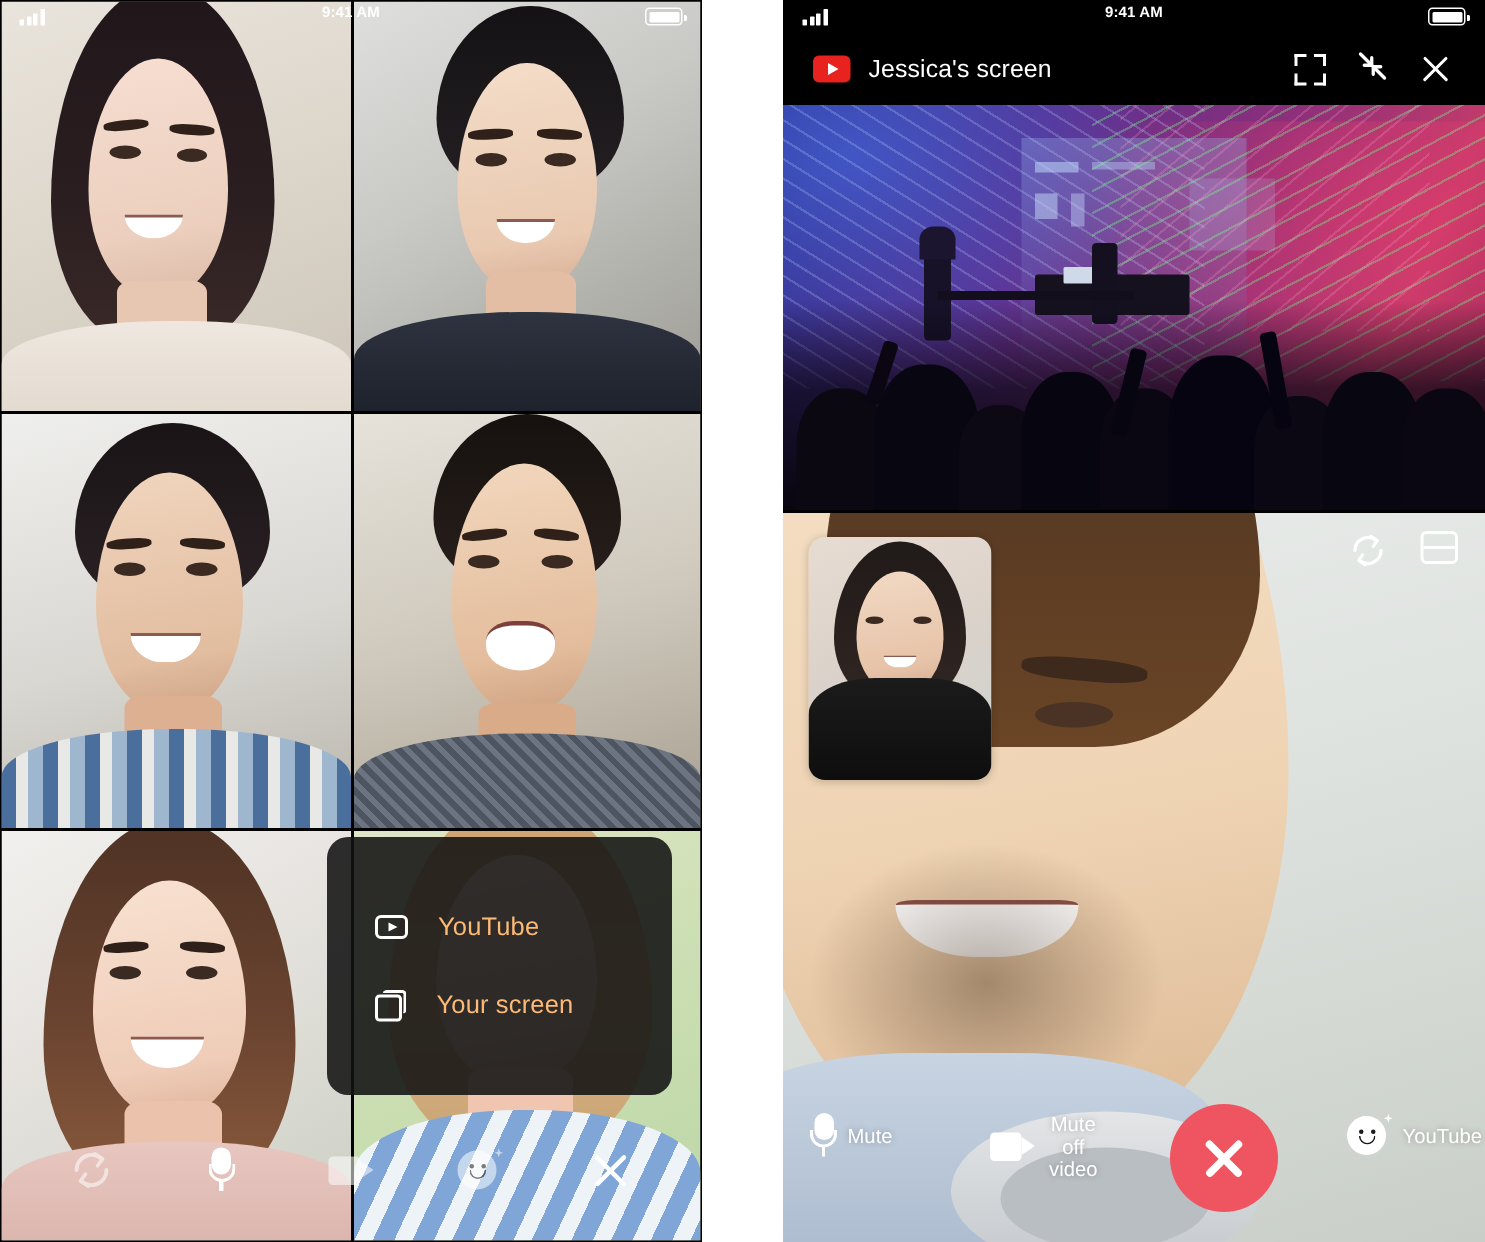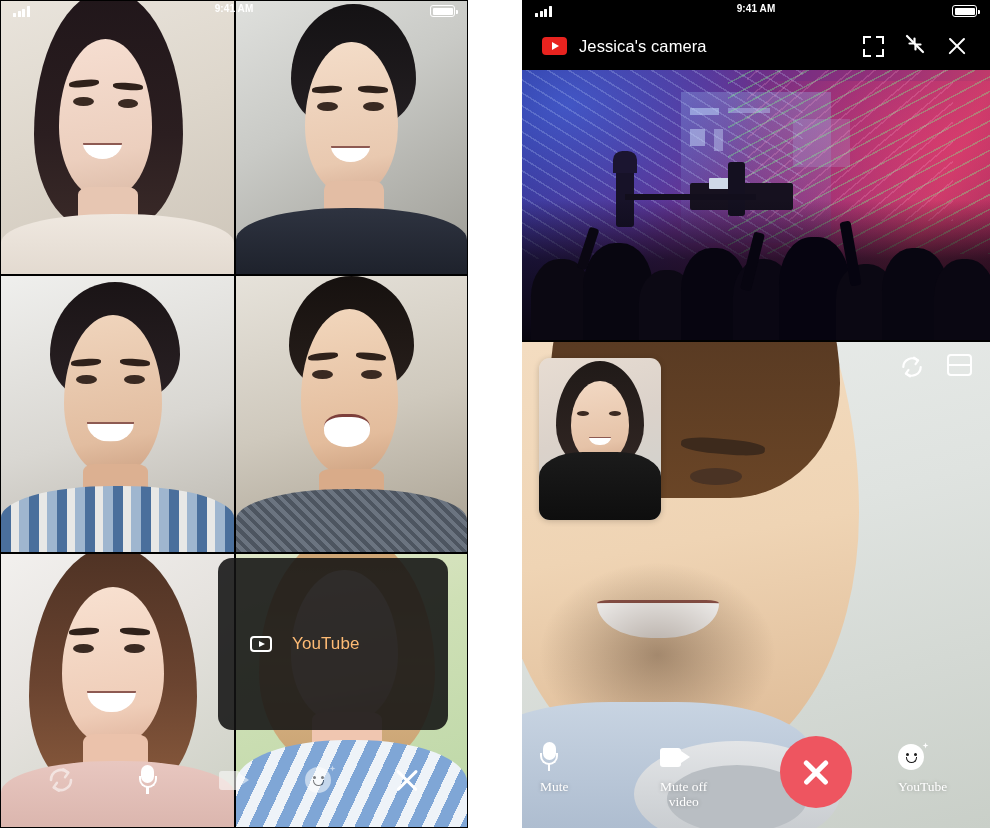--- a/index.html
+++ b/index.html
@@ -131,21 +131,21 @@
   .pip{ position:absolute; left:17px; top:16px; width:122px; height:162px;
     border-radius:11px; overflow:hidden; z-index:25; box-shadow:0 1px 6px rgba(0,0,0,.2); }
   .mv-ctrls{ position:absolute; right:18px; top:12px; display:flex; gap:22px; z-index:25; }
   .ic-refresh{ width:26px; height:26px; position:relative; }
   .ic-layout{ width:25px; height:22px; border:2.2px solid #fff; border-radius:4px; position:relative; }
   .ic-layout::after{ content:""; position:absolute; left:0; right:0; top:8px; height:2.2px; background:#fff; }
 
   
   .ctrl-bar{ position:absolute; left:0; right:0; bottom:0; height:108px; z-index:30;
     display:flex; align-items:flex-start; justify-content:space-between; padding:22px 18px 0; }
-  .ctrl{ width:74px; display:flex; flex-direction:column; align-items:flex-start; gap:7px; cursor:pointer;font-family:Liberation Serif, serif; }
+  .ctrl{ width:74px; display:flex; align-items:center; gap:7px; cursor:pointer; }
   .ctrl .ico{ height:30px; display:flex; align-items:center; justify-content:center; }
   .ctrl .cl{ color:#fff; font-size:13.5px; line-height:15px; text-align:center;
     text-shadow:0 0 4px rgba(0,0,0,.28); }
   .endcall{ width:72px; height:72px; border-radius:50%; display:flex; align-items:center;
     justify-content:center; cursor:pointer; margin-top:-6px; flex:0 0 auto; }
   .ic-xbig{ width:32px; height:32px; position:relative; }
   .ic-xbig::before,.ic-xbig::after{ content:""; position:absolute; left:0; top:14px;
     width:32px; height:4.6px; background:#fff; border-radius:3px; }
   .ic-xbig::before{ transform:rotate(45deg); } .ic-xbig::after{ transform:rotate(-45deg); }
   .ic-dots{ width:28px; height:28px; display:grid; grid-template-columns:1fr 1fr;
@@ -244,20 +244,24 @@
           <div class="neck" style="left:33%;top:58%;width:30%;height:16%;background:#f0c6b0;"></div>
           <div class="body" style="height:32%;background:repeating-linear-gradient(115deg,#7fa6d6 0 13px,#eef3f8 13px 24px);"></div>
         </div>
       </div>
     </div>
 
     <div class="share-menu">
       <div class="share-item">
         <span class="ic-yt-outline"></span>
         <span class="lbl">YouTube</span>
+      </div>
+      <div class="share-item">
+        <span class="ic-screen"></span>
+        <span class="lbl">Your screen</span>
       </div>
     </div>
 
     <div class="toolbar-l">
       <div class="tb-btn dim">
         <span class="ic-flip">
           <svg width="30" height="30" viewBox="0 0 30 30" fill="none">
             <path d="M5 15a10 10 0 0 1 16.5-7.6" stroke="#fff" stroke-width="2.6" stroke-linecap="round"></path>
             <path d="M25 15a10 10 0 0 1-16.5 7.6" stroke="#fff" stroke-width="2.6" stroke-linecap="round"></path>
             <path d="M17.2 4.2 22.4 7.6l-3.4 4.6" stroke="#fff" stroke-width="2.4" stroke-linecap="round" stroke-linejoin="round" fill="none"></path>
@@ -424,21 +428,21 @@
         <div style="position:absolute;left:77%;bottom:0;width:14%;height:34%;border-radius:46% 46% 0 0;background:#080611;"></div>
         <div style="position:absolute;left:88%;bottom:0;width:13%;height:30%;border-radius:46% 46% 0 0;background:#0a0712;"></div>
         <div style="position:absolute;left:48%;bottom:18%;width:2.4%;height:22%;background:#070510;transform:rotate(14deg);border-radius:3px;"></div>
         <div style="position:absolute;left:69%;bottom:20%;width:2.4%;height:24%;background:#060410;transform:rotate(-10deg);border-radius:3px;"></div>
         <div style="position:absolute;left:13%;bottom:26%;width:2.2%;height:16%;background:#0a0712;transform:rotate(18deg);border-radius:3px;"></div>
       </div>
     </div>
 
     <div class="yt-header">
       <span class="yt-badge"></span>
-      <span class="yt-title">Jessica's camera</span>
+      <span class="yt-title">Jessica's screen</span>
       <span class="hdr-btn">
         <span class="ic-expand">
           <i></i>
             <i></i>
             <i></i>
             <i></i>
         </span>
       </span>
       <span class="hdr-btn">
         <span>

